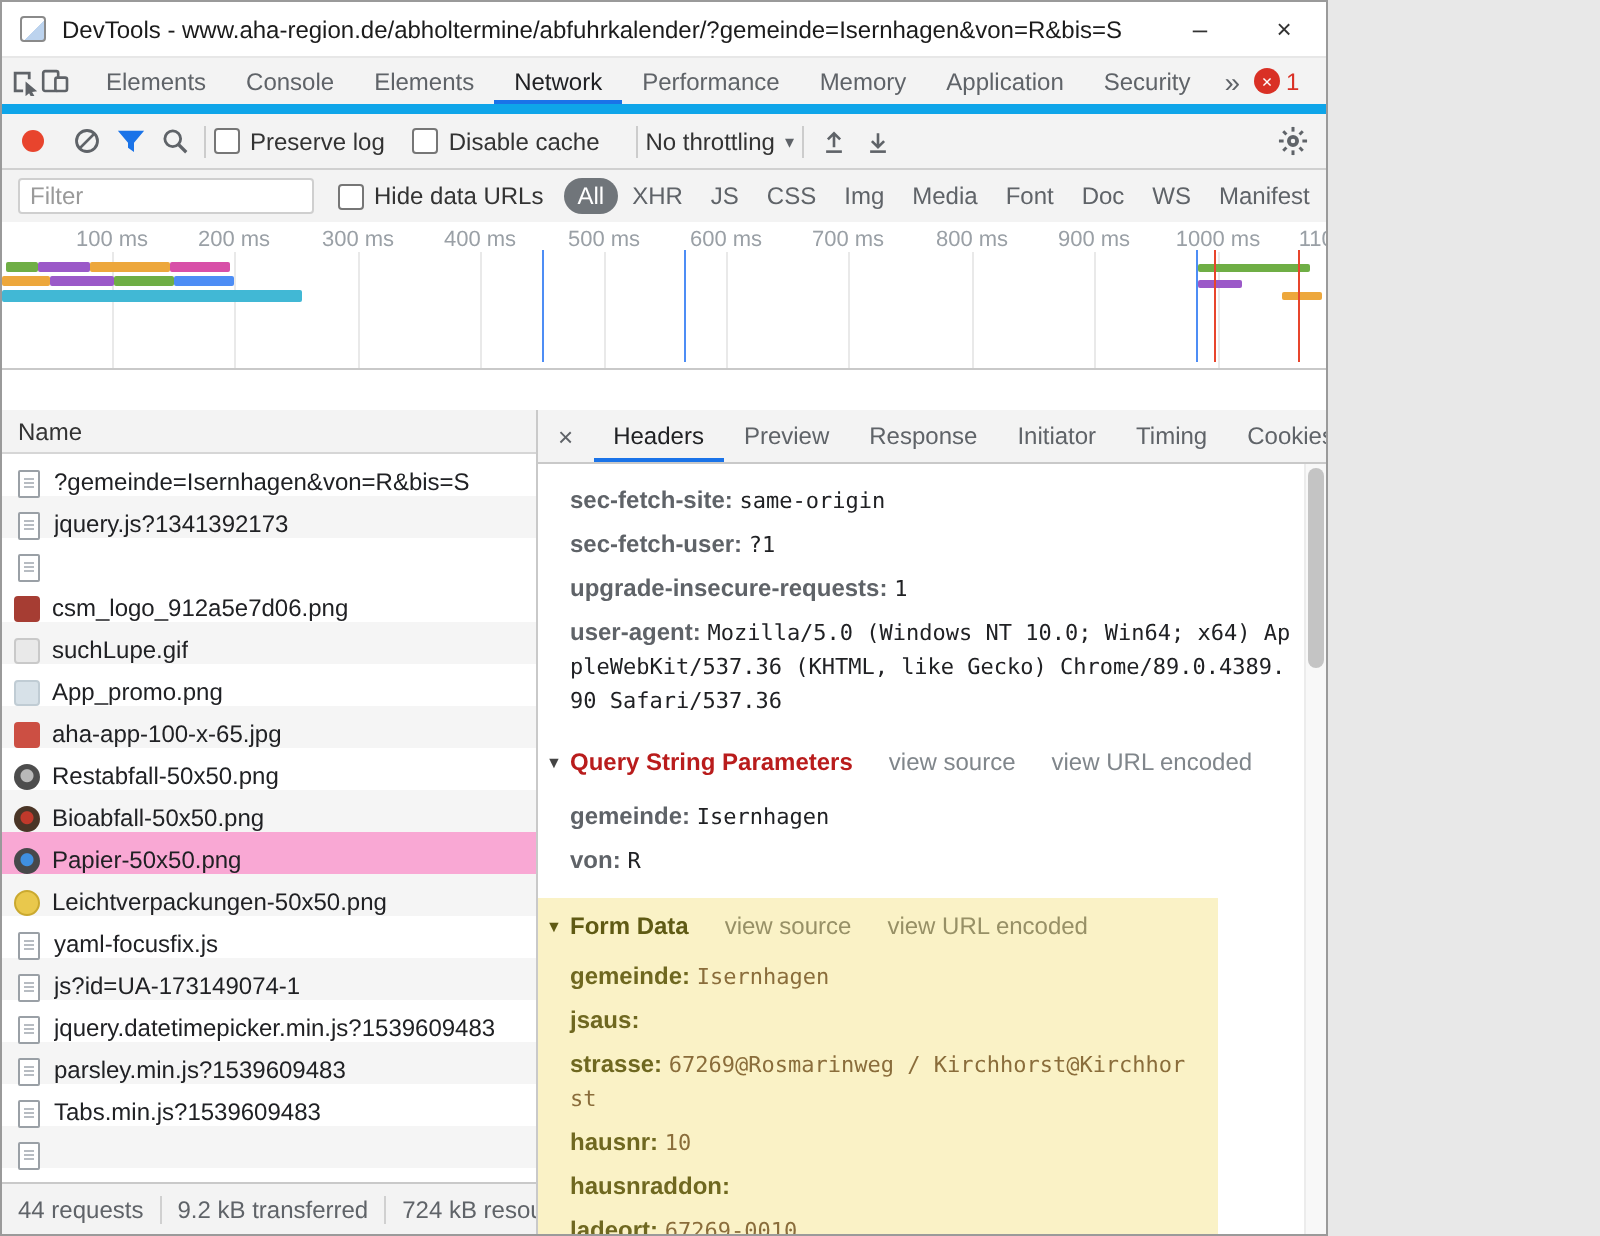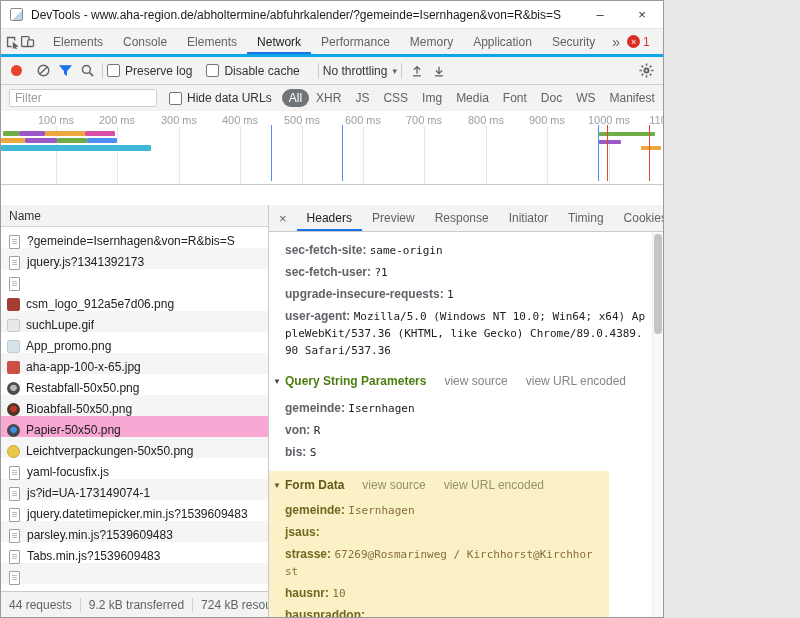--- a/index.html
+++ b/index.html
@@ -8,21 +8,21 @@
           overflow:hidden;font-size:12px;color:#202124;-webkit-font-smoothing:antialiased}
 
   
   .titlebar{height:28px;display:flex;align-items:center;background:#fff;border-bottom:1px solid #e7e7e7}
   .app-icon{width:13px;height:13px;margin-left:9px;border:1px solid #8a8a8a;border-radius:2px;
             background:linear-gradient(135deg,#fff 55%,#bcd3ee 56%)}
   .title-text{margin-left:8px;flex:1;white-space:nowrap;overflow:hidden;color:#1b1b1b}
   .win-btn{width:42px;text-align:center;line-height:27px;font-size:13px;color:#333;cursor:default}
 
   
-  .tabbar{height:28px;background:#f3f3f3;border-bottom:3px solid #0ea5e9;display:flex;align-items:stretch;padding-left:4px}
+  .tabbar{height:28px;background:#f3f3f3;border-bottom:5px solid #0ea5e9;display:flex;align-items:stretch;padding-left:4px}
   .icon-btn{width:26px;display:flex;align-items:center;justify-content:center;color:#5f6368}
   .vsep{width:1px;height:16px;background:#ccc;align-self:center;margin:0 4px}
   .tabs-list{display:flex;align-items:stretch}
   .main-tab{padding:0 10px;display:flex;align-items:center;color:#5f6368;cursor:default}
   .main-tab.active{color:#202124;box-shadow:inset 0 -2px 0 #1a73e8}
   .overflow-chevron{display:flex;align-items:center;padding:0 7px;color:#5f6368;font-size:14px}
   .right-cluster{margin-left:auto;display:flex;align-items:center;padding-right:6px}
   .error-badge{display:flex;align-items:center;margin-right:8px}
   .err-x{width:13px;height:13px;border-radius:50%;background:#d93025;color:#fff;font-size:9px;
          display:flex;align-items:center;justify-content:center}
@@ -100,21 +100,21 @@
   .detail-tabs{display:flex;align-items:stretch}
   .detail-tab{padding:0 10px;display:flex;align-items:center;color:#5f6368;cursor:default}
   .detail-tab.active{color:#202124;box-shadow:inset 0 -2px 0 #1a73e8}
   .detail-content{position:absolute;top:27px;left:0;right:11px;bottom:0;overflow:hidden;padding:10px 6px 0 16px}
   .hline,.pline{margin-bottom:5px;line-height:16px}
   .hn{font-weight:700;color:#5f6368}
   .hn::after{content:":"}
   .hv{font-family:"DejaVu Sans Mono",monospace;font-size:11px;color:#202124;word-break:break-all}
   .sec-head{margin:14px 0 10px -12px;line-height:16px}
   .tri{display:inline-block;width:12px;font-size:8px;color:#444;vertical-align:1px}
-  .sec-title{font-weight:700;color:#4d7c0f}
+  .sec-title{font-weight:700;color:#b91c1c}
   .vlink{color:#80868b;margin-left:18px;text-decoration:none;cursor:pointer}
   .form-block{background:#faf2c6;width:340px;margin:10px 0 0 -16px;padding:4px 10px 8px 16px}
   .form-block .sec-head{margin-top:2px;margin-bottom:8px}
   .form-block .sec-title,.form-block .tri{color:#5f5a14}
   .form-block .hn{color:#6f6820}
   .form-block .hv{color:#8a6d3b}
   .form-block .vlink{color:#979066}
   .v-scrollbar{position:absolute;top:27px;right:0;bottom:0;width:11px;background:#f8f8f8;border-left:1px solid #ececec}
   .v-thumb{position:absolute;top:2px;left:1px;width:8px;height:100px;background:#c4c4c4;border-radius:4px}
 
@@ -572,24 +572,20 @@
             <div class="pline">
               <span class="hn">gemeinde</span>
               <span class="hv">Isernhagen</span>
             </div>
 
             <div class="pline alt">
               <span class="hn">von</span>
               <span class="hv">R</span>
             </div>
 
-            <div class="pline">
-              <span class="hn">bis</span>
-              <span class="hv">S</span>
-            </div>
           </div>
 
         <div class="form-block">
           <div class="sec-head">
             <span class="tri">▼</span><span class="sec-title">Form Data</span><a class="vlink">view source</a><a class="vlink">view URL encoded</a>
           </div>
           <div class="param-list">
 
               <div class="pline">
                 <span class="hn">gemeinde</span>

